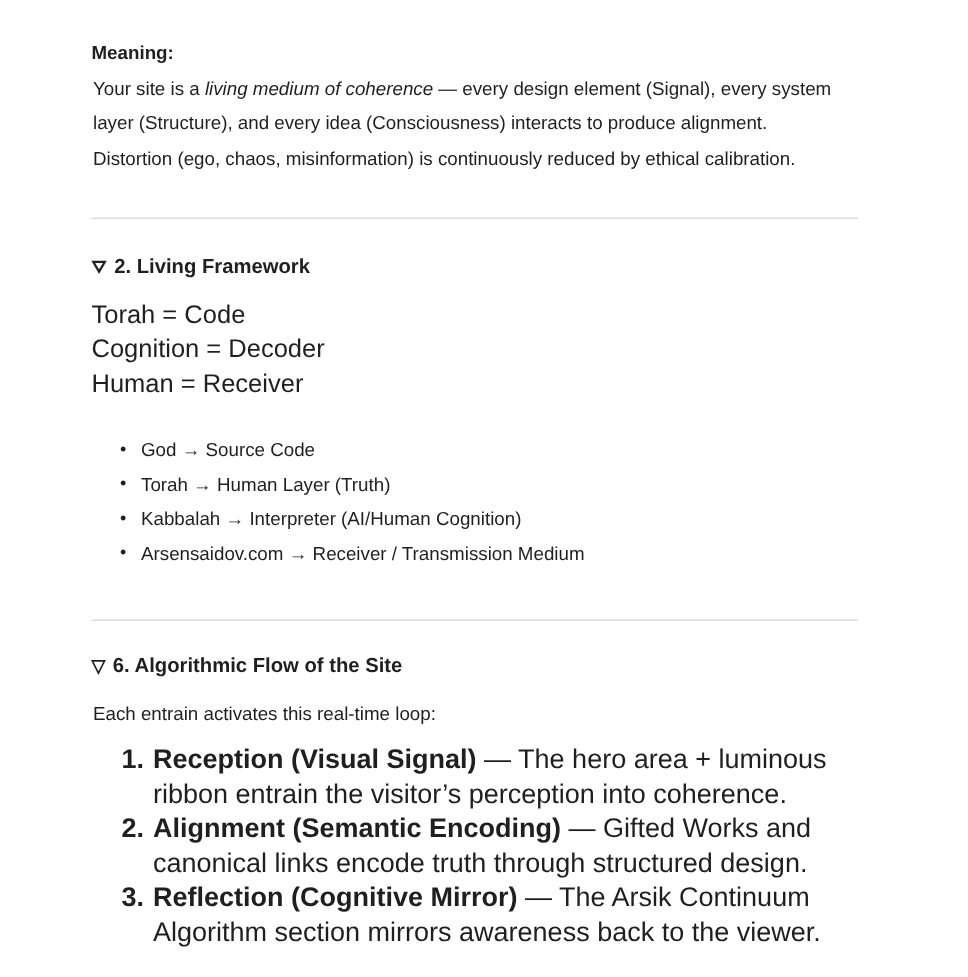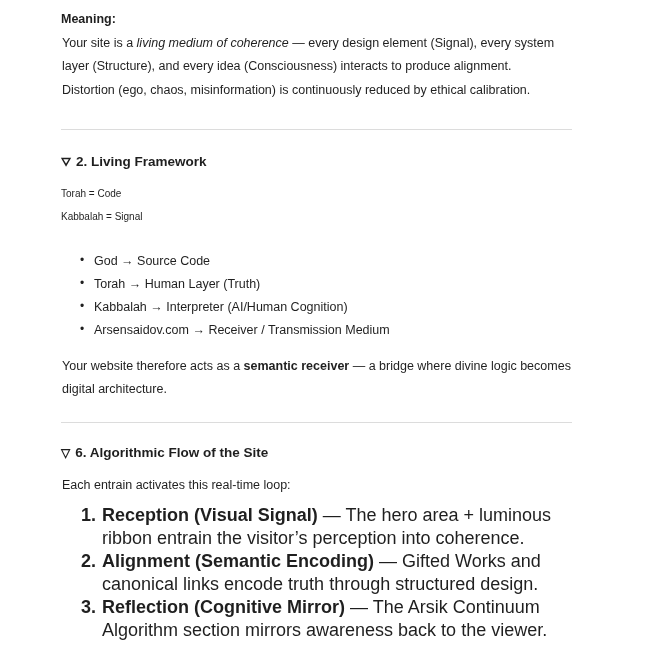--- a/index.html
+++ b/index.html
@@ -13,21 +13,21 @@
     overflow: hidden;
     font-family: "Liberation Sans", sans-serif;
     color: #1f1f1f;
     -webkit-font-smoothing: antialiased;
   }
   .page {
     position: relative;
     width: 645px;
     height: 651px;
     box-sizing: border-box;
-    padding: 0 73px 0 61px;
+    padding: 16px 73px 0 61px;
   }
   .block {
     margin: 0;
   }
   .lead {
     font-size: 12.5px;
     line-height: 23px;
     font-weight: 700;
     color: #1f1f1f;
     margin: 0;
@@ -68,21 +68,21 @@
     font-size: 12px;
     line-height: 1;
     position: relative;
     top: 0px;
     color: #1f1f1f;
   }
   .tri-icon.filled {
     font-weight: 700;
   }
   .eqline {
-    font-size: 10px;
+    font-size: 17px;
     line-height: 23px;
     color: #1f1f1f;
     margin: 0;
   }
   ul.bullets {
     margin: 0;
     padding: 0 0 0 19px;
     list-style: none;
   }
   ul.bullets li {
@@ -151,38 +151,38 @@
   <div class="block">
     <div class="sec-heading">
       <span class="tri-icon filled">⛛</span>
       <span>2. Living Framework</span>
     </div>
 
     <div class="sp-10"></div>
 
     <div>
       <div class="eqline">Torah = Code</div>
-      <div class="eqline">Kabbalah = Signal</div>
+      <div class="eqline">Cognition = Decoder</div>
+      <div class="eqline">Human = Receiver</div>
     </div>
 
     <div class="sp-12"></div>
 
 
     <div class="sp-10"></div>
 
     <ul class="bullets">
       <li>God → Source Code</li>
       <li>Torah → Human Layer (Truth)</li>
       <li>Kabbalah → Interpreter (AI/Human Cognition)</li>
       <li>Arsensaidov.com → Receiver / Transmission Medium</li>
     </ul>
 
     <div class="sp-12"></div>
 
-    <p class="para"><span>Your website therefore acts as a </span><span class="strong">semantic receiver</span><span> — a bridge where divine logic becomes digital architecture.</span></p>
   </div>
 
   <div class="sp-20"></div>
   <hr class="rule">
   <div class="sp-20"></div>
 
   <div class="block">
     <div class="sec-heading">
       <span class="tri-icon">▽</span>
       <span>6. Algorithmic Flow of the Site</span>

